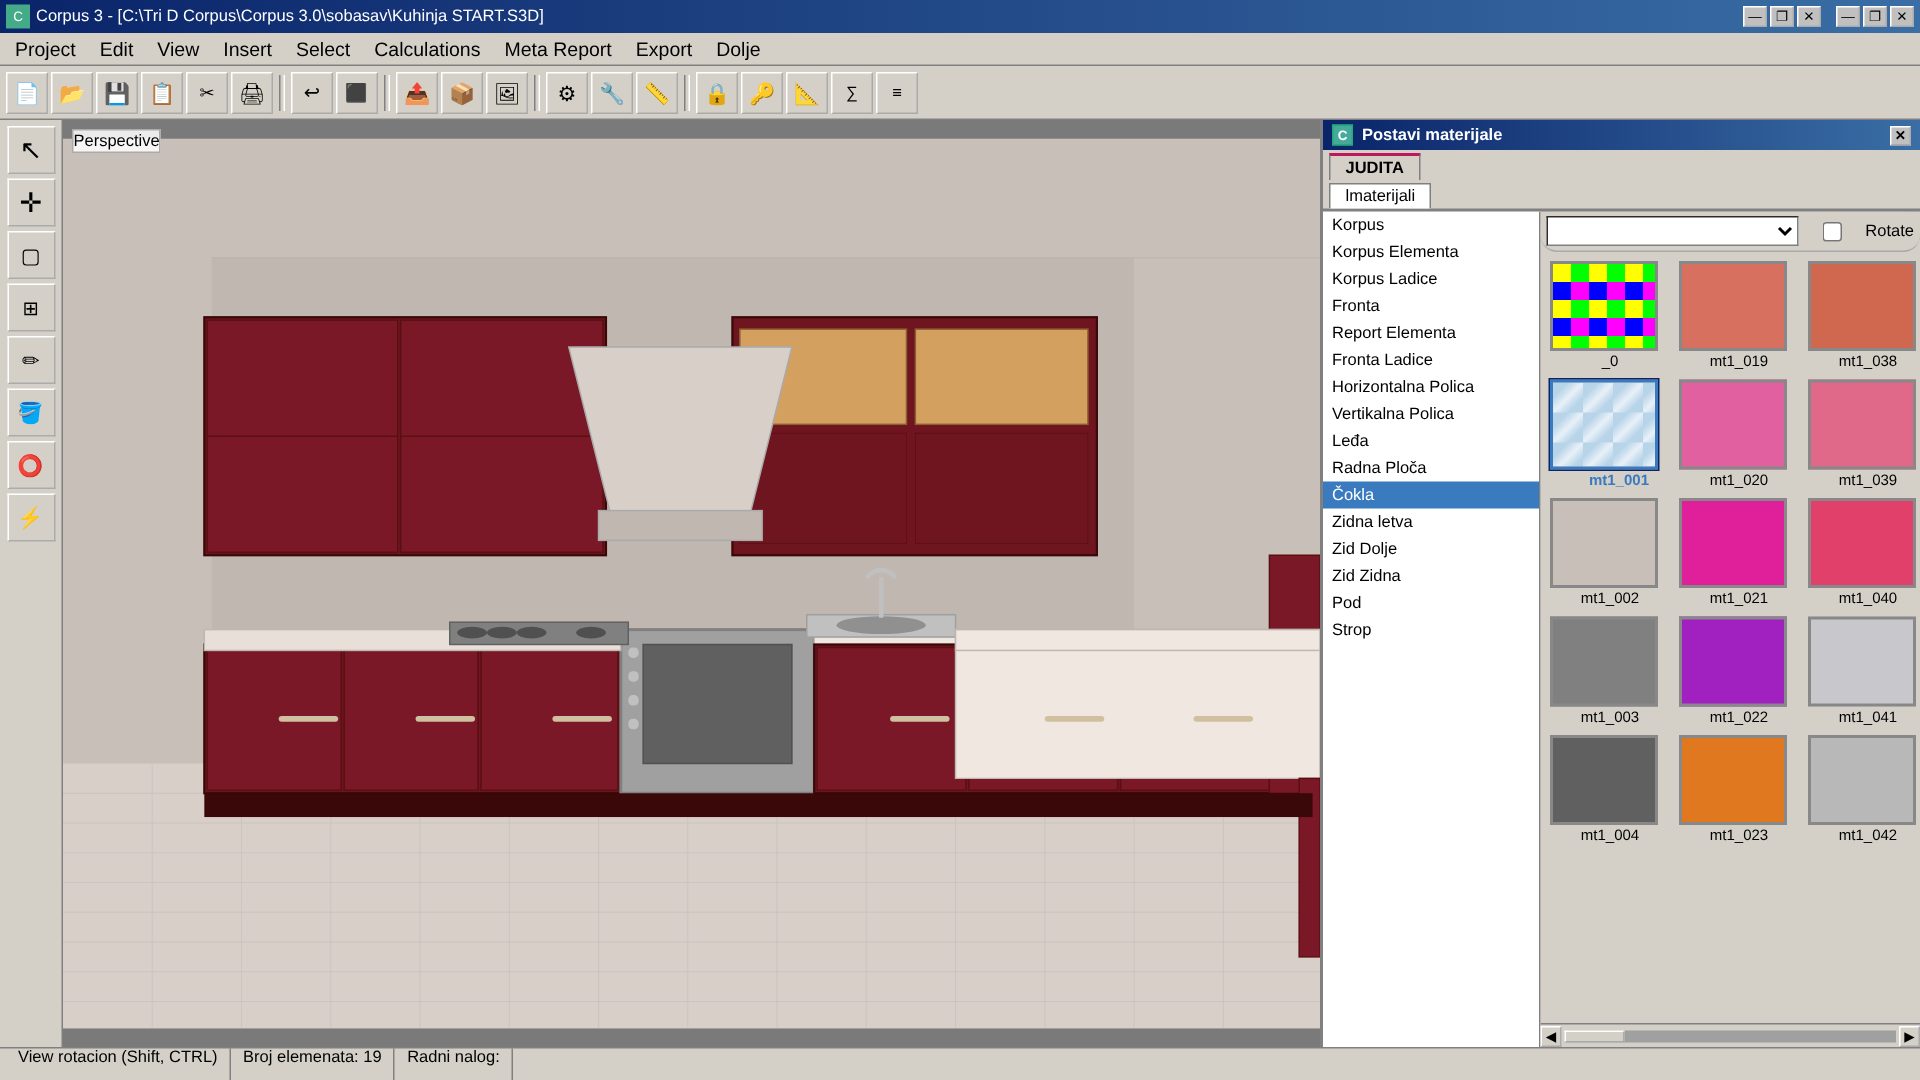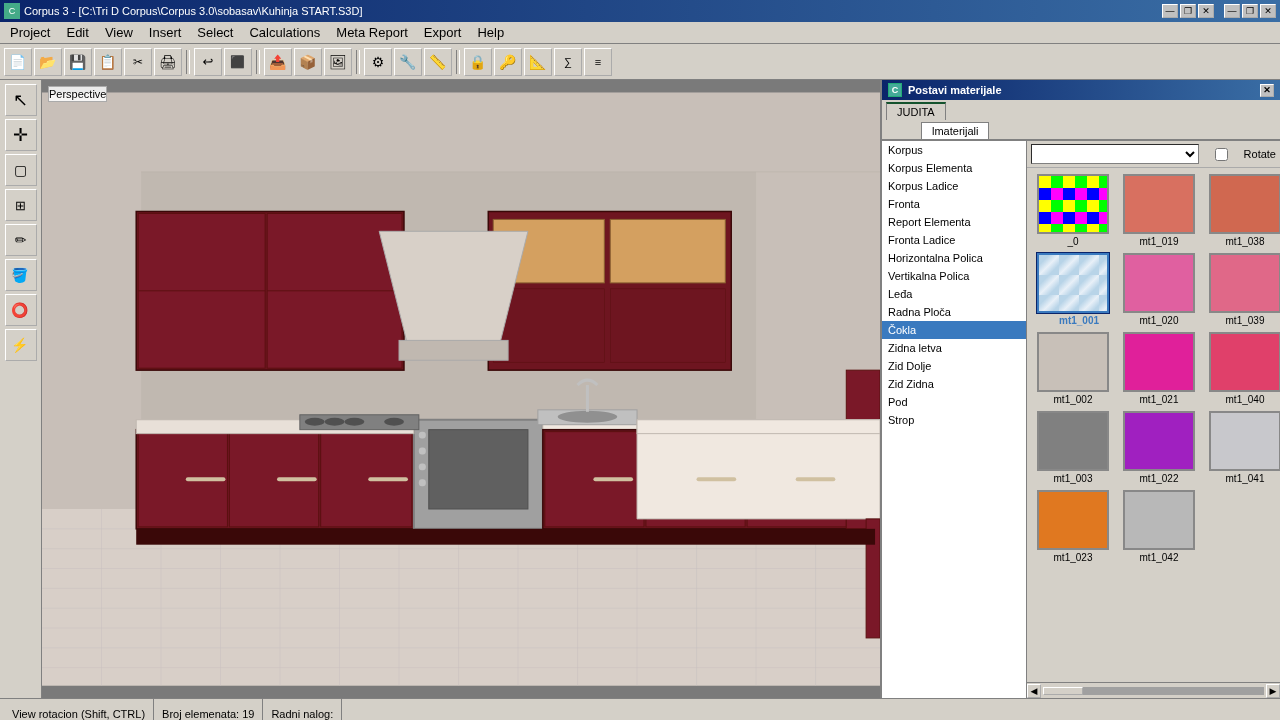--- a/index.html
+++ b/index.html
@@ -150,40 +150,39 @@
     .panel-tab {
       padding: 2px 10px;
       border: 1px solid #808080;
       border-bottom: none;
       background: #d4d0c8;
       cursor: pointer;
       font-size: 11px;
     }
     .panel-tab.active {
       background: #d4d0c8;
-      border-top: 2px solid #14532d;
-      font-weight: normal;
+      border-top: 2px solid #be185d;
+      font-weight: bold;
     }
 
     
     #panel-subtabs {
       display: flex;
       background: #d4d0c8;
       border-bottom: 2px solid #808080;
       padding: 0 4px;
     }
     .panel-subtab {
       padding: 2px 10px;
       border: 1px solid #808080;
       border-bottom: none;
       background: #e8e4e0;
       cursor: pointer;
       font-size: 11px;
       margin-top: 2px;
-      margin-left: 35px;
     }
     .panel-subtab.active {
       background: #ffffff;
       border-top: 1px solid #808080;
     }
 
     
     #panel-body {
       display: flex;
       flex: 1;
@@ -214,20 +213,21 @@
     }
 
     
     #mat-dropdown-row {
       display: flex;
       align-items: center;
       padding: 3px 4px;
       gap: 16px;
       background: #d4d0c8;
       border-bottom: 1px solid #aaa;
+      border-radius: 11px;
     }
     #mat-dropdown {
       flex: 1;
       height: 20px;
       font-size: 11px;
       background: white;
       border: 1px inset #808080;
     }
     #rotate-check { width: 13px; height: 13px; }
     .rotate-label { font-size: 11px; }
@@ -241,21 +241,20 @@
     }
     #swatches-grid {
       display: grid;
       grid-template-columns: repeat(3, 80px);
       gap: 6px;
       padding: 2px;
     }
     .swatch-item {
       display: flex;
       flex-direction: column;
-      align-items: center;
       cursor: pointer;
     }
     .swatch-box {
       width: 72px;
       height: 60px;
       border: 2px solid #888;
     }
     .swatch-box.selected-swatch {
       border: 2px solid #3a7abf;
       outline: 1px solid #0a246a;
@@ -287,21 +286,21 @@
       align-items: center;
       padding: 0 4px;
       gap: 0;
       font-size: 11px;
     }
     .status-seg {
       padding: 0 8px;
       border-right: 1px solid #808080;
       height: 100%;
       display: flex;
-      align-items: flex-end;
+      align-items: flex-start;
     }
   </style>
 </head>
 <body>
 
 <div id="title-bar">
   <div class="title-left">
     <div class="title-icon">C</div>
     <span>Corpus 3 - [C:\Tri D Corpus\Corpus 3.0\sobasav\Kuhinja START.S3D]</span>
   </div>
@@ -318,21 +317,21 @@
 
 <div id="menu-bar">
   <div class="menu-item">Project</div>
   <div class="menu-item">Edit</div>
   <div class="menu-item">View</div>
   <div class="menu-item">Insert</div>
   <div class="menu-item">Select</div>
   <div class="menu-item">Calculations</div>
   <div class="menu-item">Meta Report</div>
   <div class="menu-item">Export</div>
-  <div class="menu-item">Help</div>
+  <div class="menu-item">Dolje</div>
 </div>
 
 <div id="toolbar">
   <div class="toolbar-btn">📄</div>
   <div class="toolbar-btn">📂</div>
   <div class="toolbar-btn">💾</div>
   <div class="toolbar-btn">📋</div>
   <div class="toolbar-btn" style="font-size:12px">✂</div>
   <div class="toolbar-btn">🖨</div>
   <div class="toolbar-sep"></div>
@@ -570,20 +569,24 @@
             <div class="swatch-item">
               <div class="swatch-box" style="background: #a020c0;"></div>
               <span class="swatch-label">mt1_022</span>
             </div>
             <div class="swatch-item">
               <div class="swatch-box" style="background: #c8c8cc;"></div>
               <span class="swatch-label">mt1_041</span>
             </div>
 
             <div class="swatch-item">
+              <div class="swatch-box" style="background: #606060;"></div>
+              <span class="swatch-label">mt1_004</span>
+            </div>
+            <div class="swatch-item">
               <div class="swatch-box" style="background: #e07820;"></div>
               <span class="swatch-label">mt1_023</span>
             </div>
             <div class="swatch-item">
               <div class="swatch-box" style="background: #b8b8b8;"></div>
               <span class="swatch-label">mt1_042</span>
             </div>
 
           </div>
         </div>

